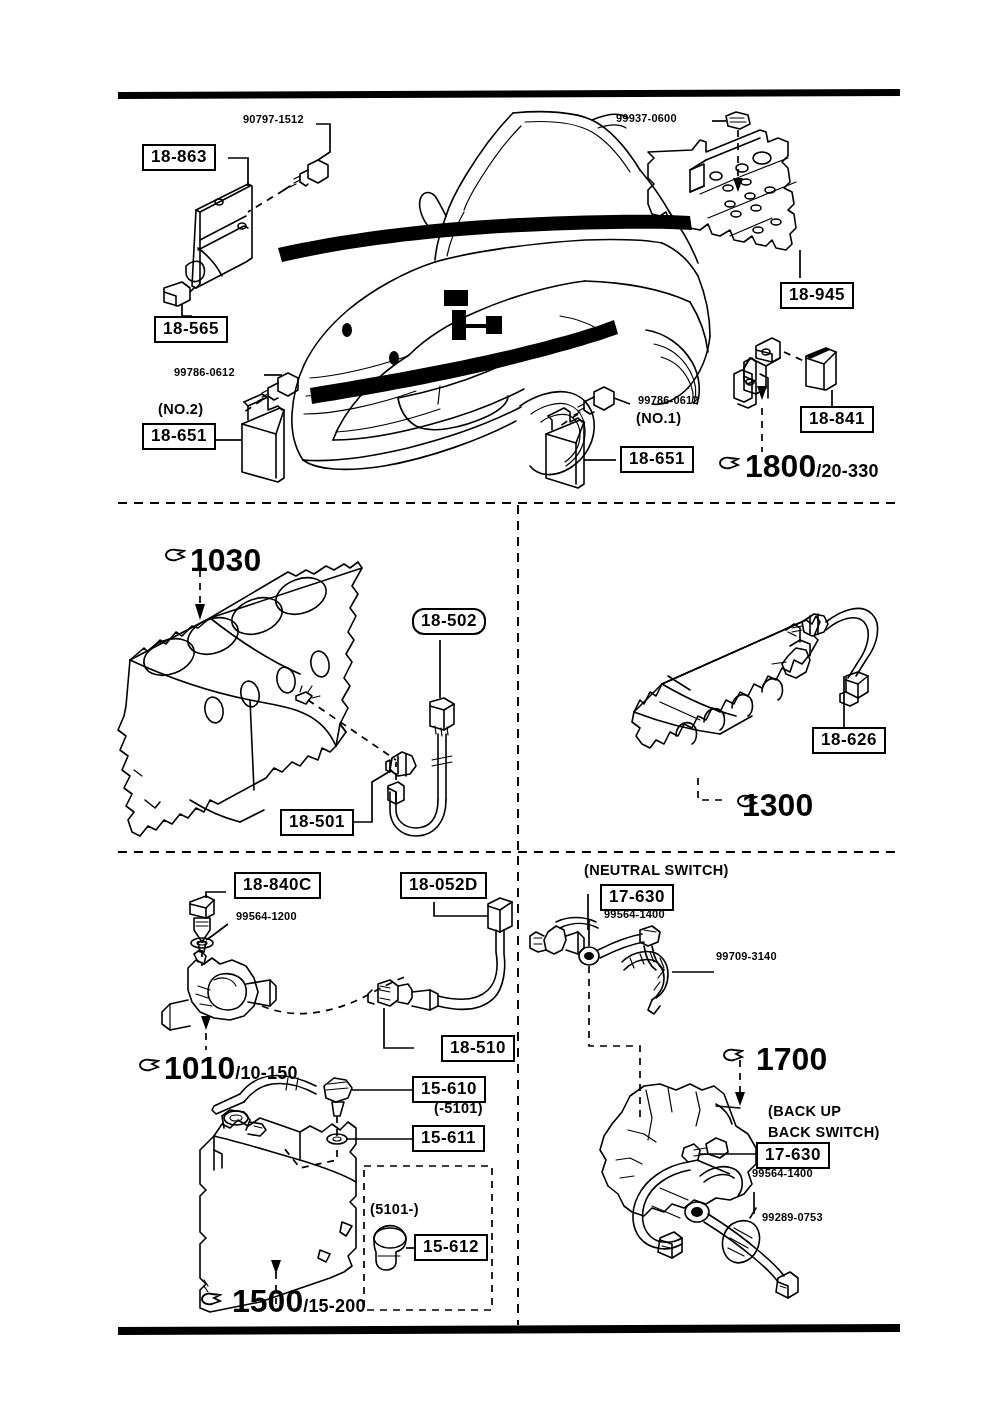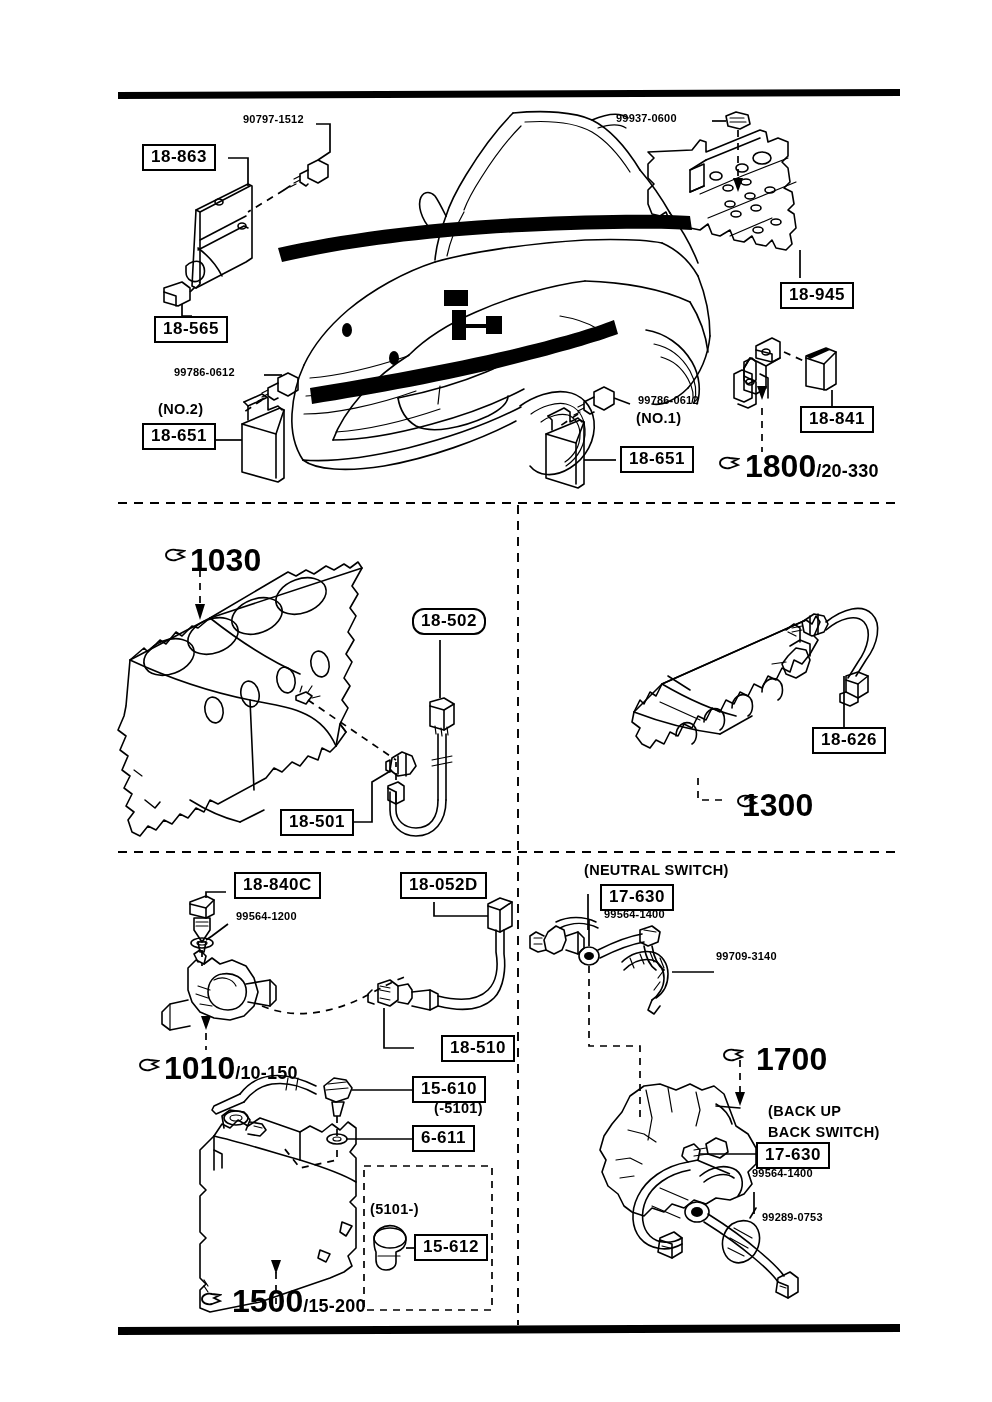--- a/index.html
+++ b/index.html
@@ -567,21 +567,21 @@
 
 <div class="sect" style="left:164px;top:1052px;">
   <b>1010</b><i>/10-150</i>
 </div>
 <svg class="ptr" style="left:138px;top:1058px;" viewBox="0 0 22 14">
   <path d="M2 7 C2 3 7 1 12 2 L20 3 L14 6 L20 9 L12 12 C7 13 2 11 2 7 Z" fill="none" stroke="#000" stroke-width="1.8"></path>
 </svg>
 
 <div class="lbl" style="left:412px;top:1076px;">15-610</div>
 <div class="note" style="left:434px;top:1100px;">(-5101)</div>
-<div class="lbl" style="left:412px;top:1125px;">6-611</div>
+<div class="lbl" style="left:412px;top:1125px;">15-611</div>
 <div class="note" style="left:370px;top:1201px;">(5101-)</div>
 <div class="lbl" style="left:414px;top:1234px;">15-612</div>
 
 <div class="sect" style="left:232px;top:1285px;">
   <b>1500</b><i>/15-200</i>
 </div>
 <svg class="ptr" style="left:200px;top:1292px;" viewBox="0 0 22 14">
   <path d="M2 7 C2 3 7 1 12 2 L20 3 L14 6 L20 9 L12 12 C7 13 2 11 2 7 Z" fill="none" stroke="#000" stroke-width="1.8"></path>
 </svg>
 

